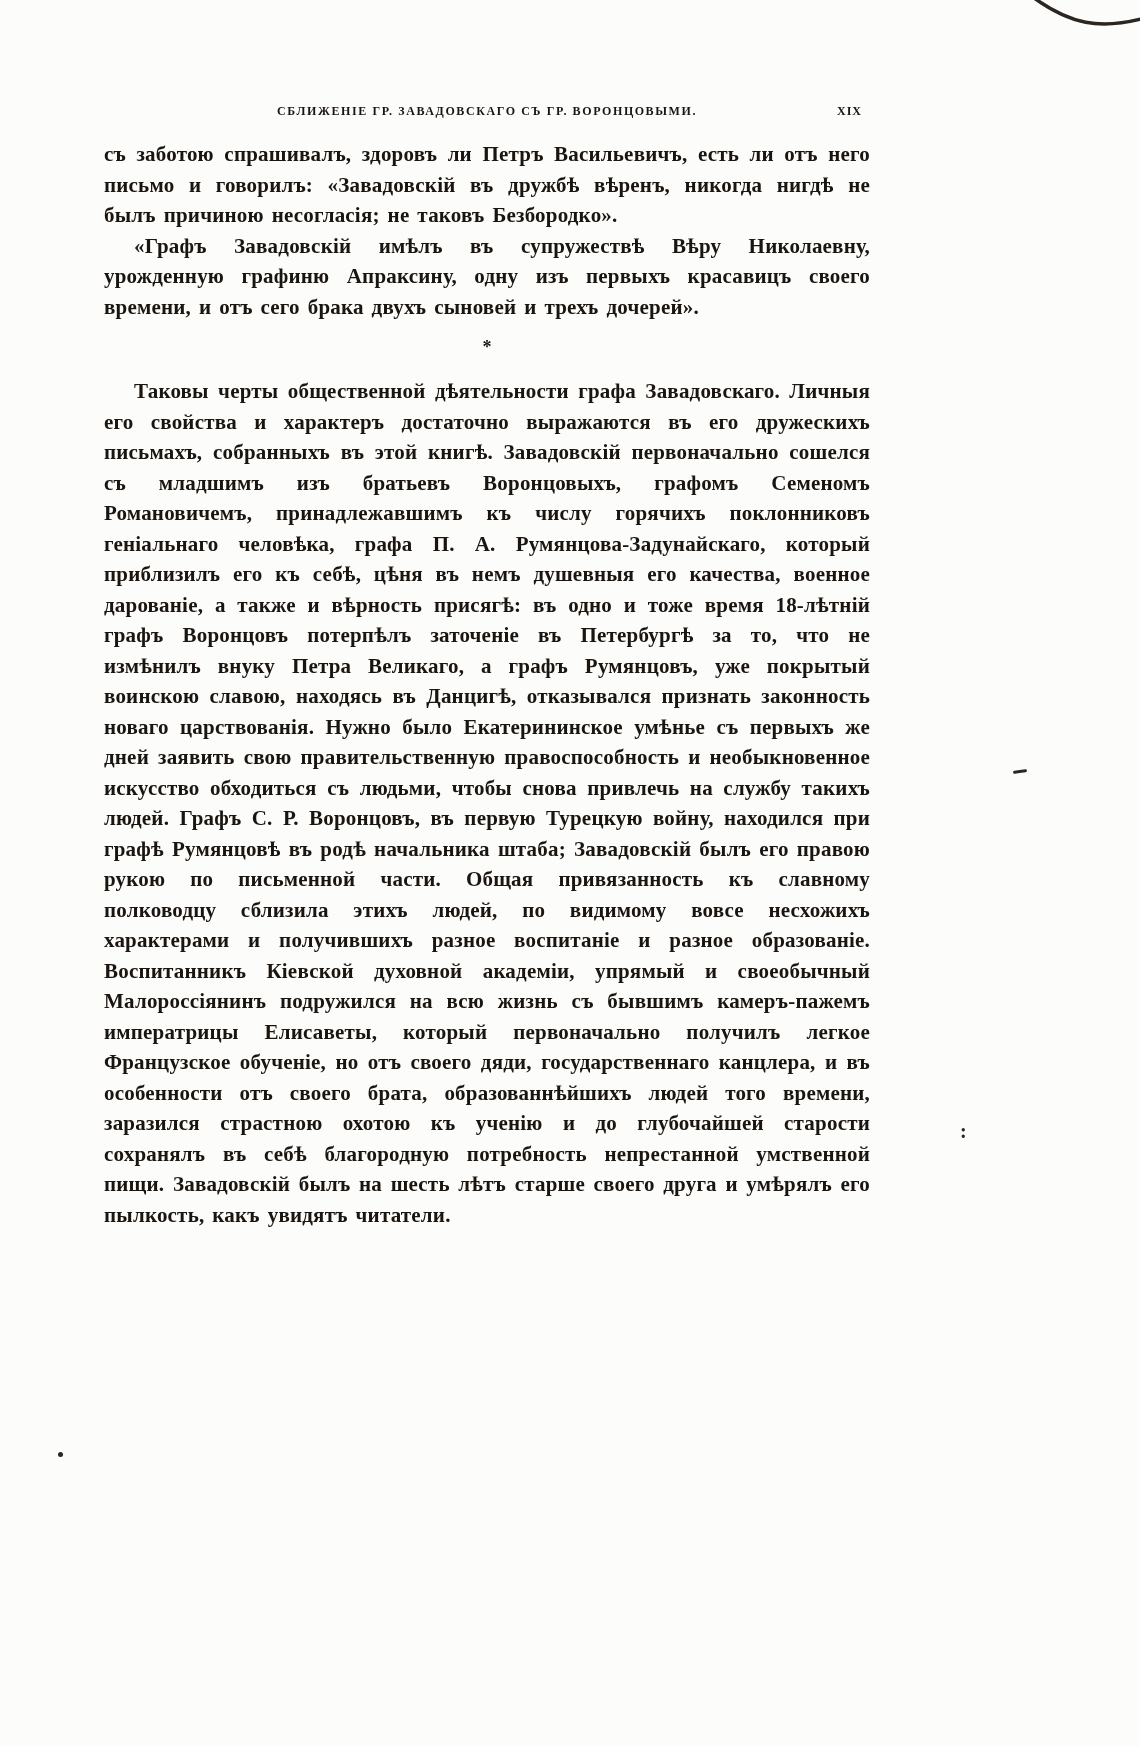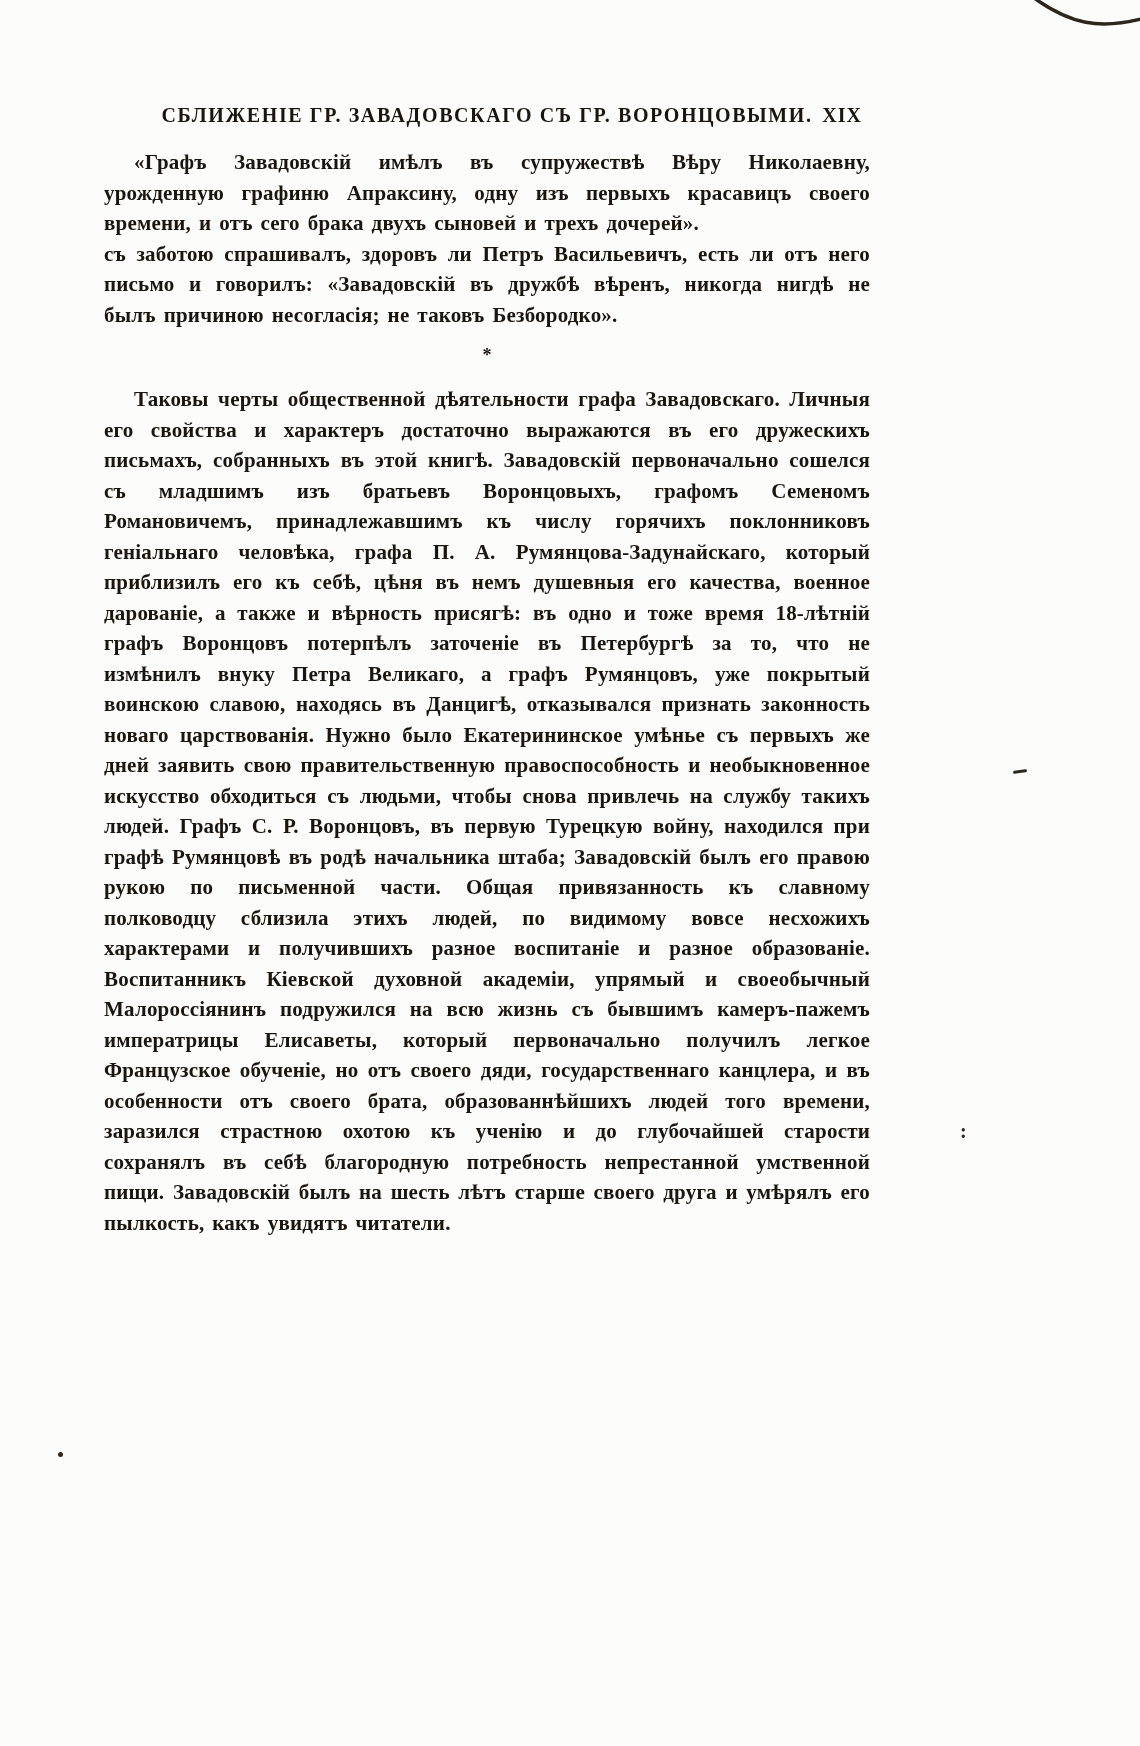--- a/index.html
+++ b/index.html
@@ -19,21 +19,21 @@
   }
   .content {
     position: absolute;
     left: 104px;
     top: 104px;
     width: 766px;
   }
   .header {
     position: relative;
     font-weight: bold;
-    font-size: 20px;
+    font-size: 12px;
     letter-spacing: 1.6px;
     text-align: center;
     margin-bottom: 20px;
     white-space: nowrap;
   }
   .running-title {
     display: inline-block;
   }
   .page-number {
     position: absolute;
@@ -102,23 +102,23 @@
     <path d="M 30 -5 C 70 25, 100 30, 145 18" fill="none" stroke="#2c2620" stroke-width="3.5" stroke-linecap="round"></path>
   </svg>
 
   <div class="content">
 
     <div class="header">
       <span class="running-title">СБЛИЖЕНІЕ ГР. ЗАВАДОВСКАГО СЪ ГР. ВОРОНЦОВЫМИ.</span>
       <span class="page-number">XIX</span>
     </div>
 
+    <p class="para no-indent">съ заботою спрашивалъ, здоровъ ли Петръ Васильевичъ, есть ли отъ него письмо и говорилъ: «Завадовскій въ дружбѣ вѣренъ, никогда нигдѣ не былъ причиною несогласія; не таковъ Безбородко».</p>
+
     <p class="para indent">«Графъ Завадовскій имѣлъ въ супружествѣ Вѣру Николаевну, урожденную графиню Апраксину, одну изъ первыхъ красавицъ своего времени, и отъ сего брака двухъ сыновей и трехъ дочерей».</p>
-
-    <p class="para no-indent">съ заботою спрашивалъ, здоровъ ли Петръ Васильевичъ, есть ли отъ него письмо и говорилъ: «Завадовскій въ дружбѣ вѣренъ, никогда нигдѣ не былъ причиною несогласія; не таковъ Безбородко».</p>
 
     <div class="separator">*</div>
 
     <p class="para indent">Таковы черты общественной дѣятельности графа Завадовскаго. Личныя его свойства и характеръ достаточно выражаются въ его дружескихъ письмахъ, собранныхъ въ этой книгѣ. Завадовскій первоначально сошелся съ младшимъ изъ братьевъ Воронцовыхъ, графомъ Семеномъ Романовичемъ, принадлежавшимъ къ числу горячихъ поклонниковъ геніальнаго человѣка, графа П. А. Румянцова-Задунайскаго, который приблизилъ его къ себѣ, цѣня въ немъ душевныя его качества, военное дарованіе, а также и вѣрность присягѣ: въ одно и тоже время 18-лѣтній графъ Воронцовъ потерпѣлъ заточеніе въ Петербургѣ за то, что не измѣнилъ внуку Петра Великаго, а графъ Румянцовъ, уже покрытый воинскою славою, находясь въ Данцигѣ, отказывался признать законность новаго царствованія. Нужно было Екатерининское умѣнье съ первыхъ же дней заявить свою правительственную правоспособность и необыкновенное искусство обходиться съ людьми, чтобы снова привлечь на службу такихъ людей. Графъ С. Р. Воронцовъ, въ первую Турецкую войну, находился при графѣ Румянцовѣ въ родѣ начальника штаба; Завадовскій былъ его правою рукою по письменной части. Общая привязанность къ славному полководцу сблизила этихъ людей, по видимому вовсе несхожихъ характерами и получившихъ разное воспитаніе и разное образованіе. Воспитанникъ Кіевской духовной академіи, упрямый и своеобычный Малороссіянинъ подружился на всю жизнь съ бывшимъ камеръ-пажемъ императрицы Елисаветы, который первоначально получилъ легкое Французское обученіе, но отъ своего дяди, государственнаго канцлера, и въ особенности отъ своего брата, образованнѣйшихъ людей того времени, заразился страстною охотою къ ученію и до глубочайшей старости сохранялъ въ себѣ благородную потребность непрестанной умственной пищи. Завадовскій былъ на шесть лѣтъ старше своего друга и умѣрялъ его пылкость, какъ увидятъ читатели.</p>
 
   </div>
 
   <div class="artifact-dash"></div>
   <div class="artifact-comma">:</div>
   <div class="artifact-dot"></div>

